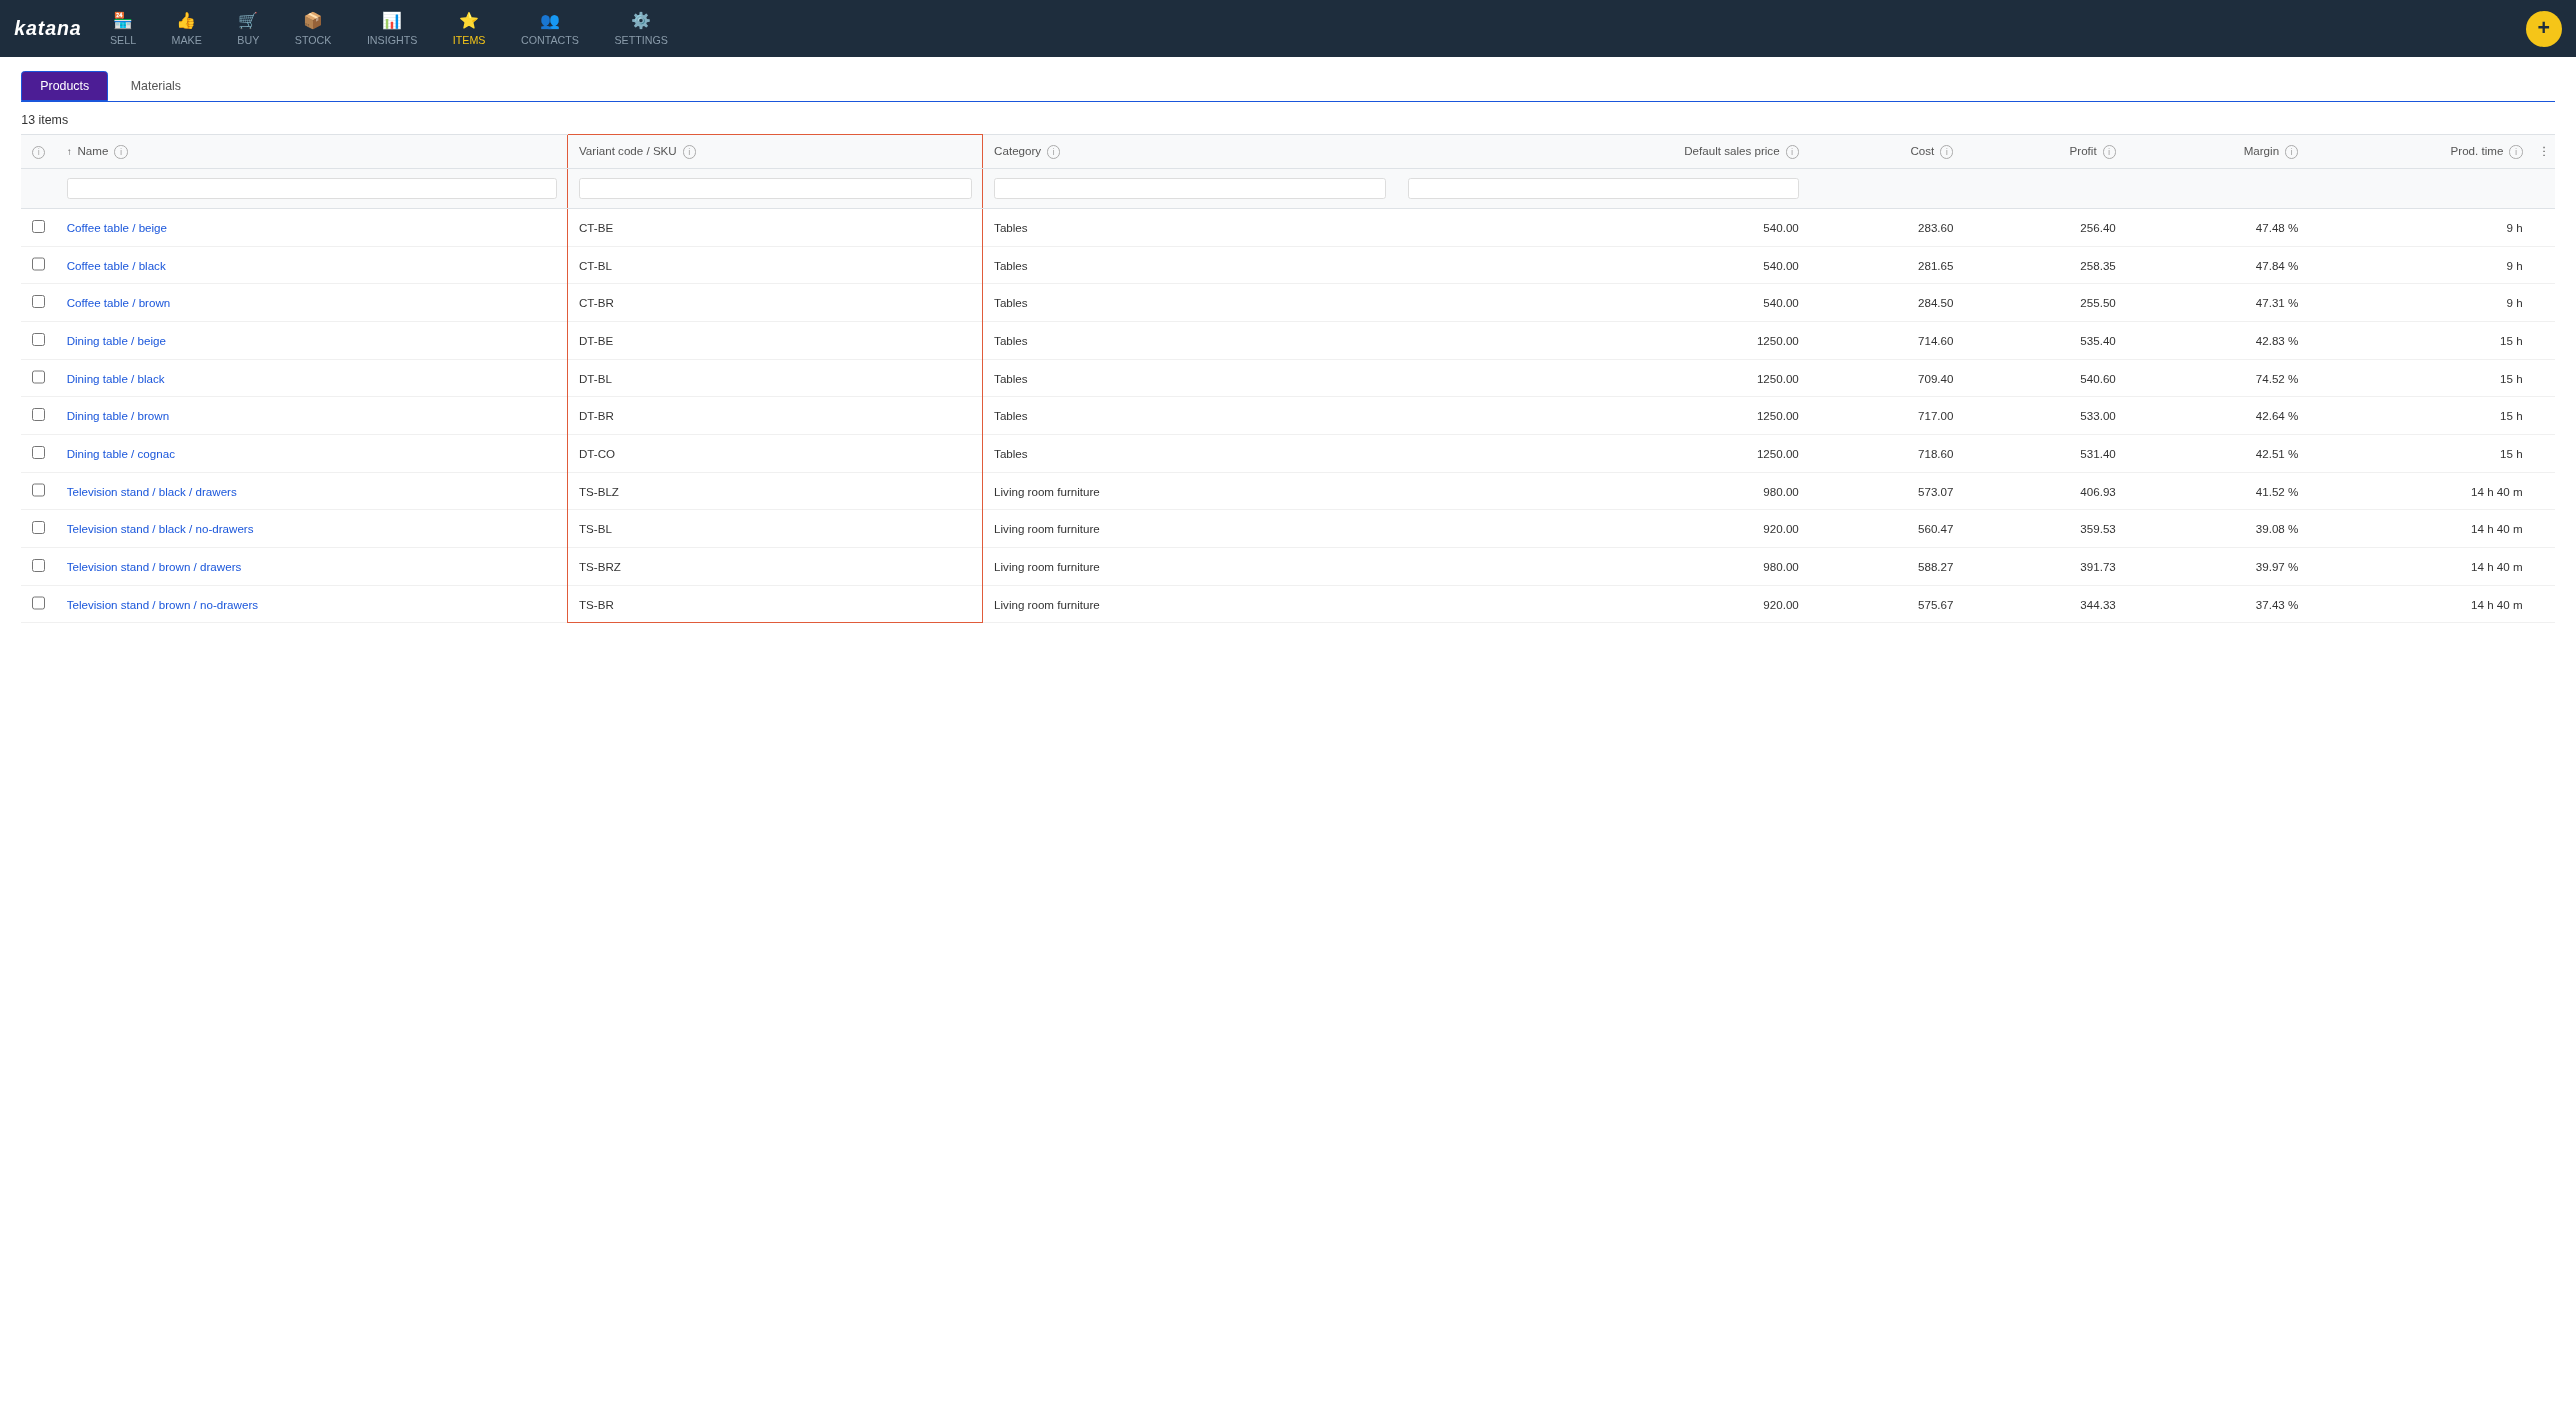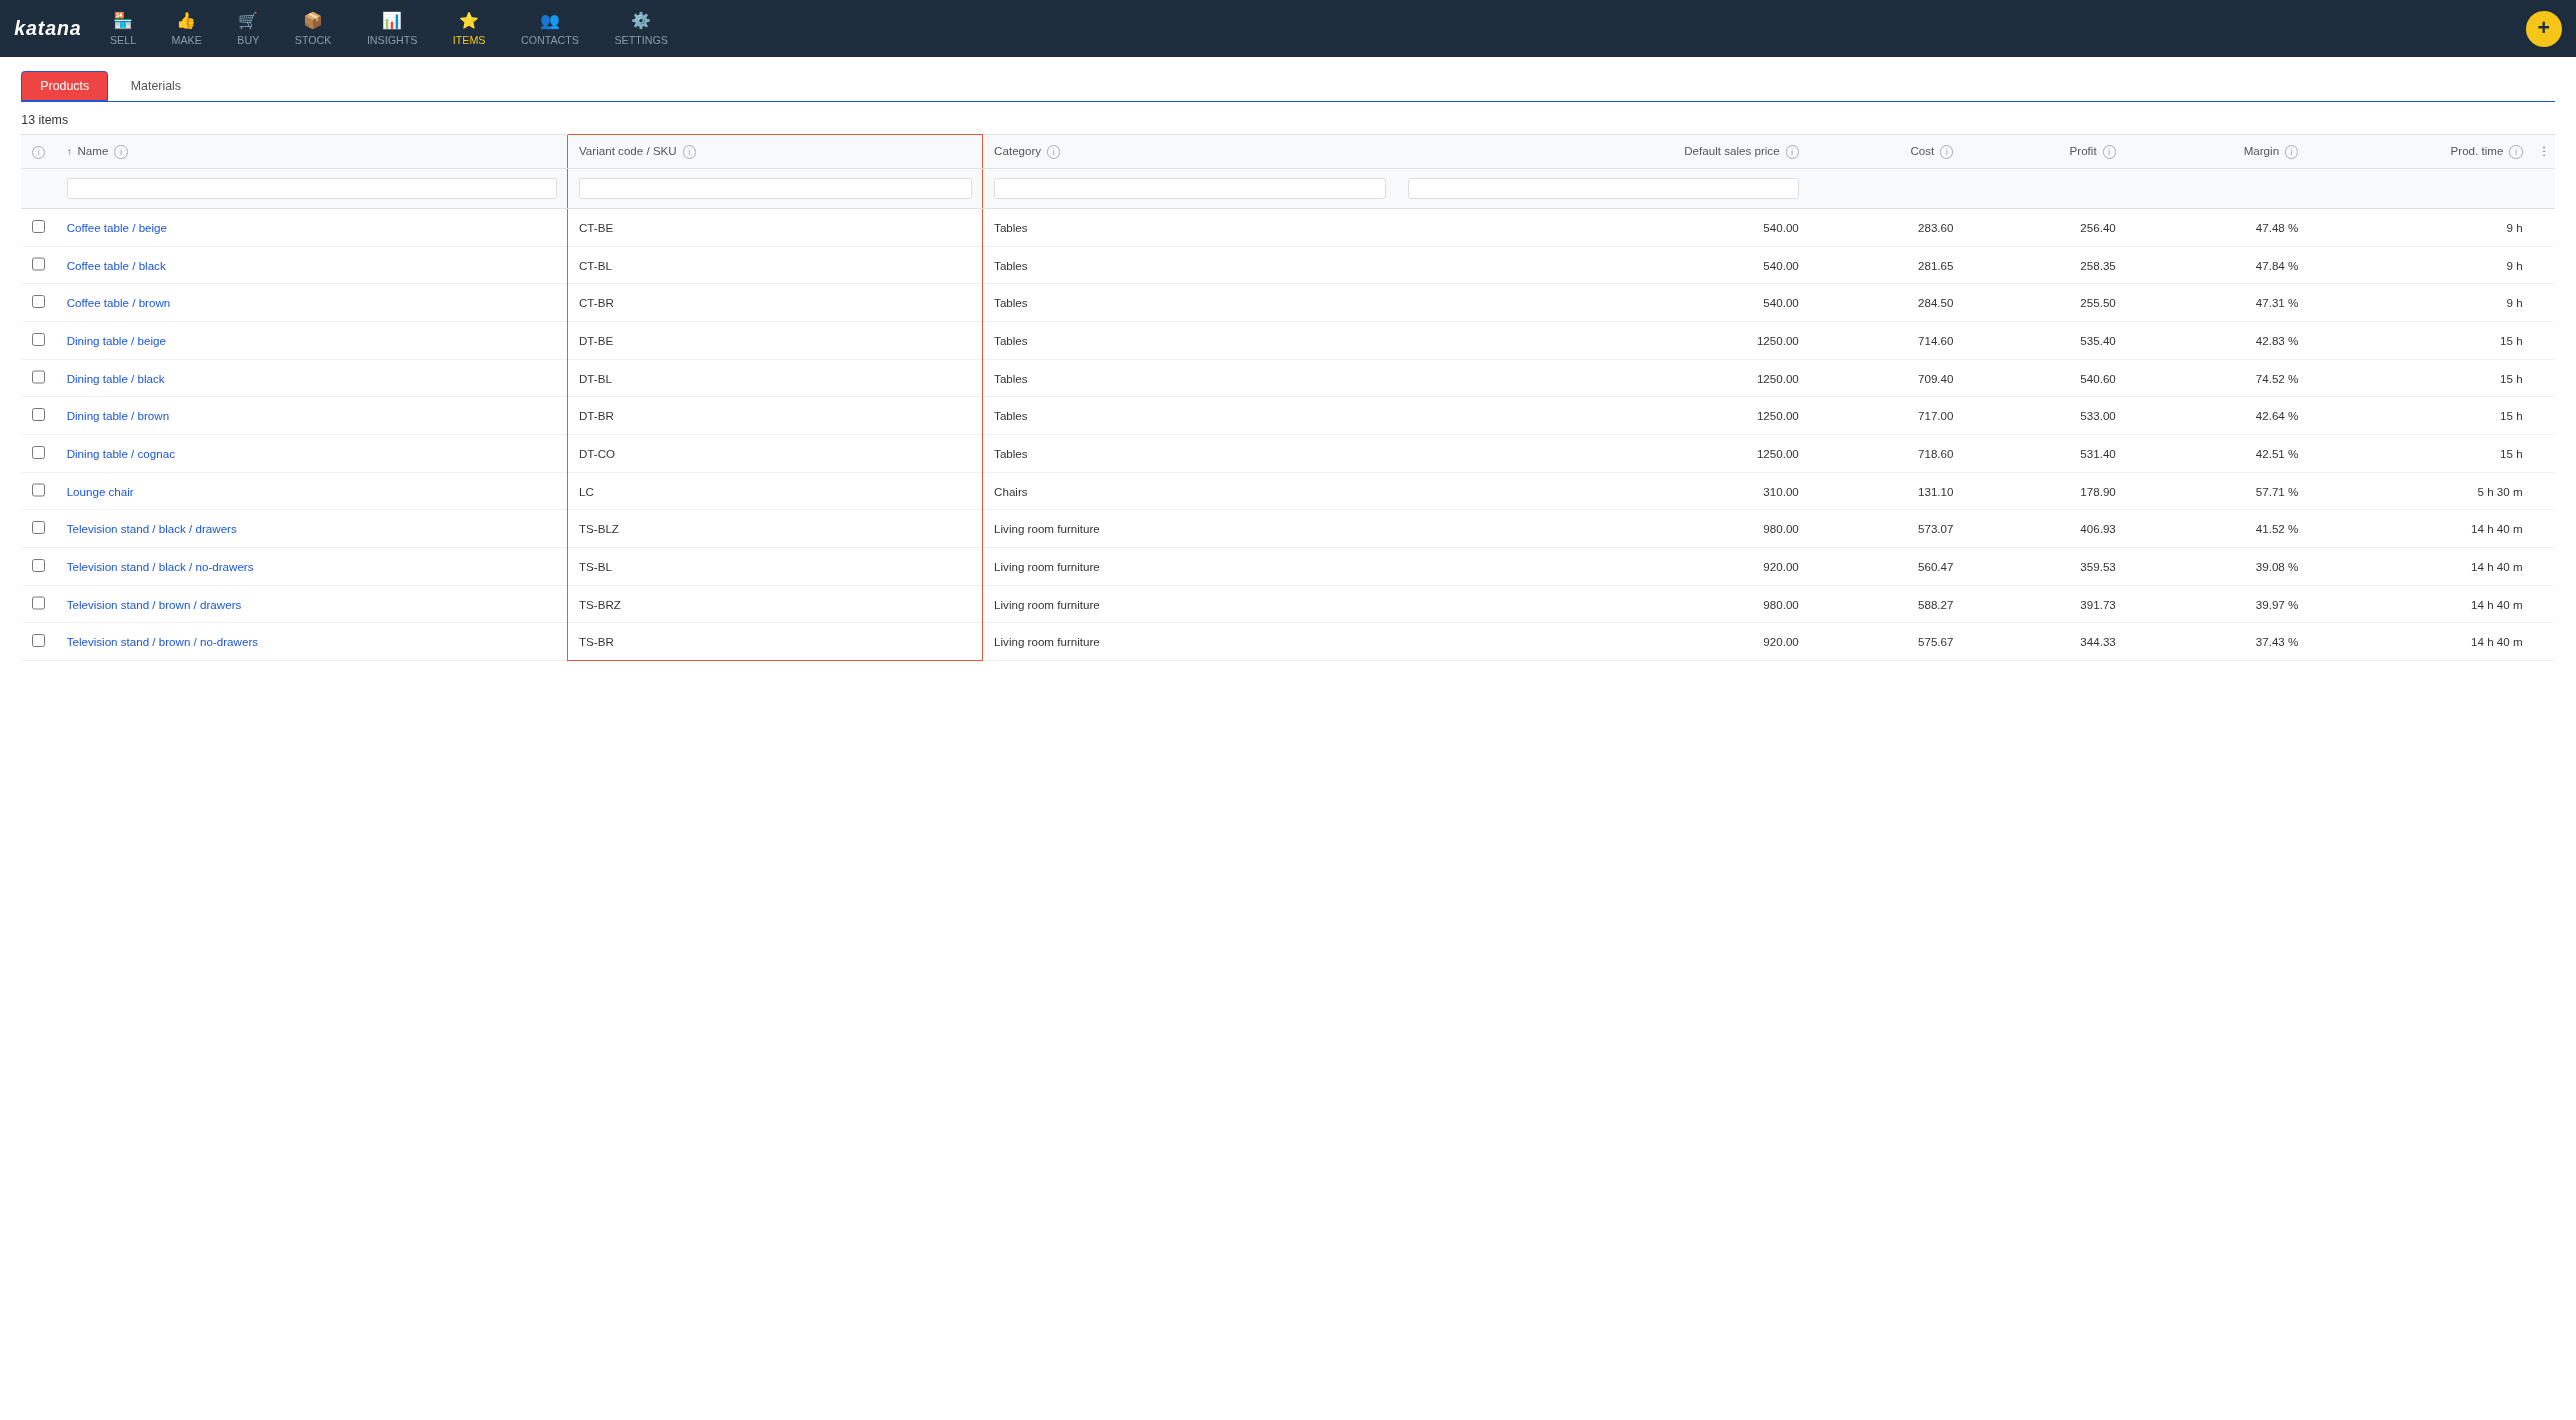--- a/index.html
+++ b/index.html
@@ -63,21 +63,21 @@
     .tab {
       padding: 7.1px 18px;
       border-radius: 3.6px 3.6px 0 0;
       cursor: pointer;
       font-size: 12.4px;
       font-weight: 500;
       color: #555;
       border: 0.9px solid transparent;
     }
     .tab.active {
-      background: #ef4444;
+      background: #4c1d95;
       color: #fff;
       border-color: #1a56db;
     }
 
     
     .item-count {
       margin: 10.7px 0 7.1px;
       font-size: 12.4px;
       color: #333;
       font-weight: 500;
@@ -349,32 +349,20 @@
             <td>Tables</td>
             <td class="num-cell">1250.00</td>
             <td class="num-cell">718.60</td>
             <td class="num-cell">531.40</td>
             <td class="num-cell">42.51 %</td>
             <td class="num-cell">15 h</td>
             <td></td>
           </tr>
           <tr>
             <td class="checkbox-cell"><input type="checkbox" style=""></td>
-            <td><a class="product-link">Lounge chair</a></td>
-            <td class="sku-col">LC</td>
-            <td>Chairs</td>
-            <td class="num-cell">310.00</td>
-            <td class="num-cell">131.10</td>
-            <td class="num-cell">178.90</td>
-            <td class="num-cell">57.71 %</td>
-            <td class="num-cell">5 h 30 m</td>
-            <td></td>
-          </tr>
-          <tr>
-            <td class="checkbox-cell"><input type="checkbox" style=""></td>
             <td><a class="product-link">Television stand / black / drawers</a></td>
             <td class="sku-col">TS-BLZ</td>
             <td>Living room furniture</td>
             <td class="num-cell">980.00</td>
             <td class="num-cell">573.07</td>
             <td class="num-cell">406.93</td>
             <td class="num-cell">41.52 %</td>
             <td class="num-cell">14 h 40 m</td>
             <td></td>
           </tr>

